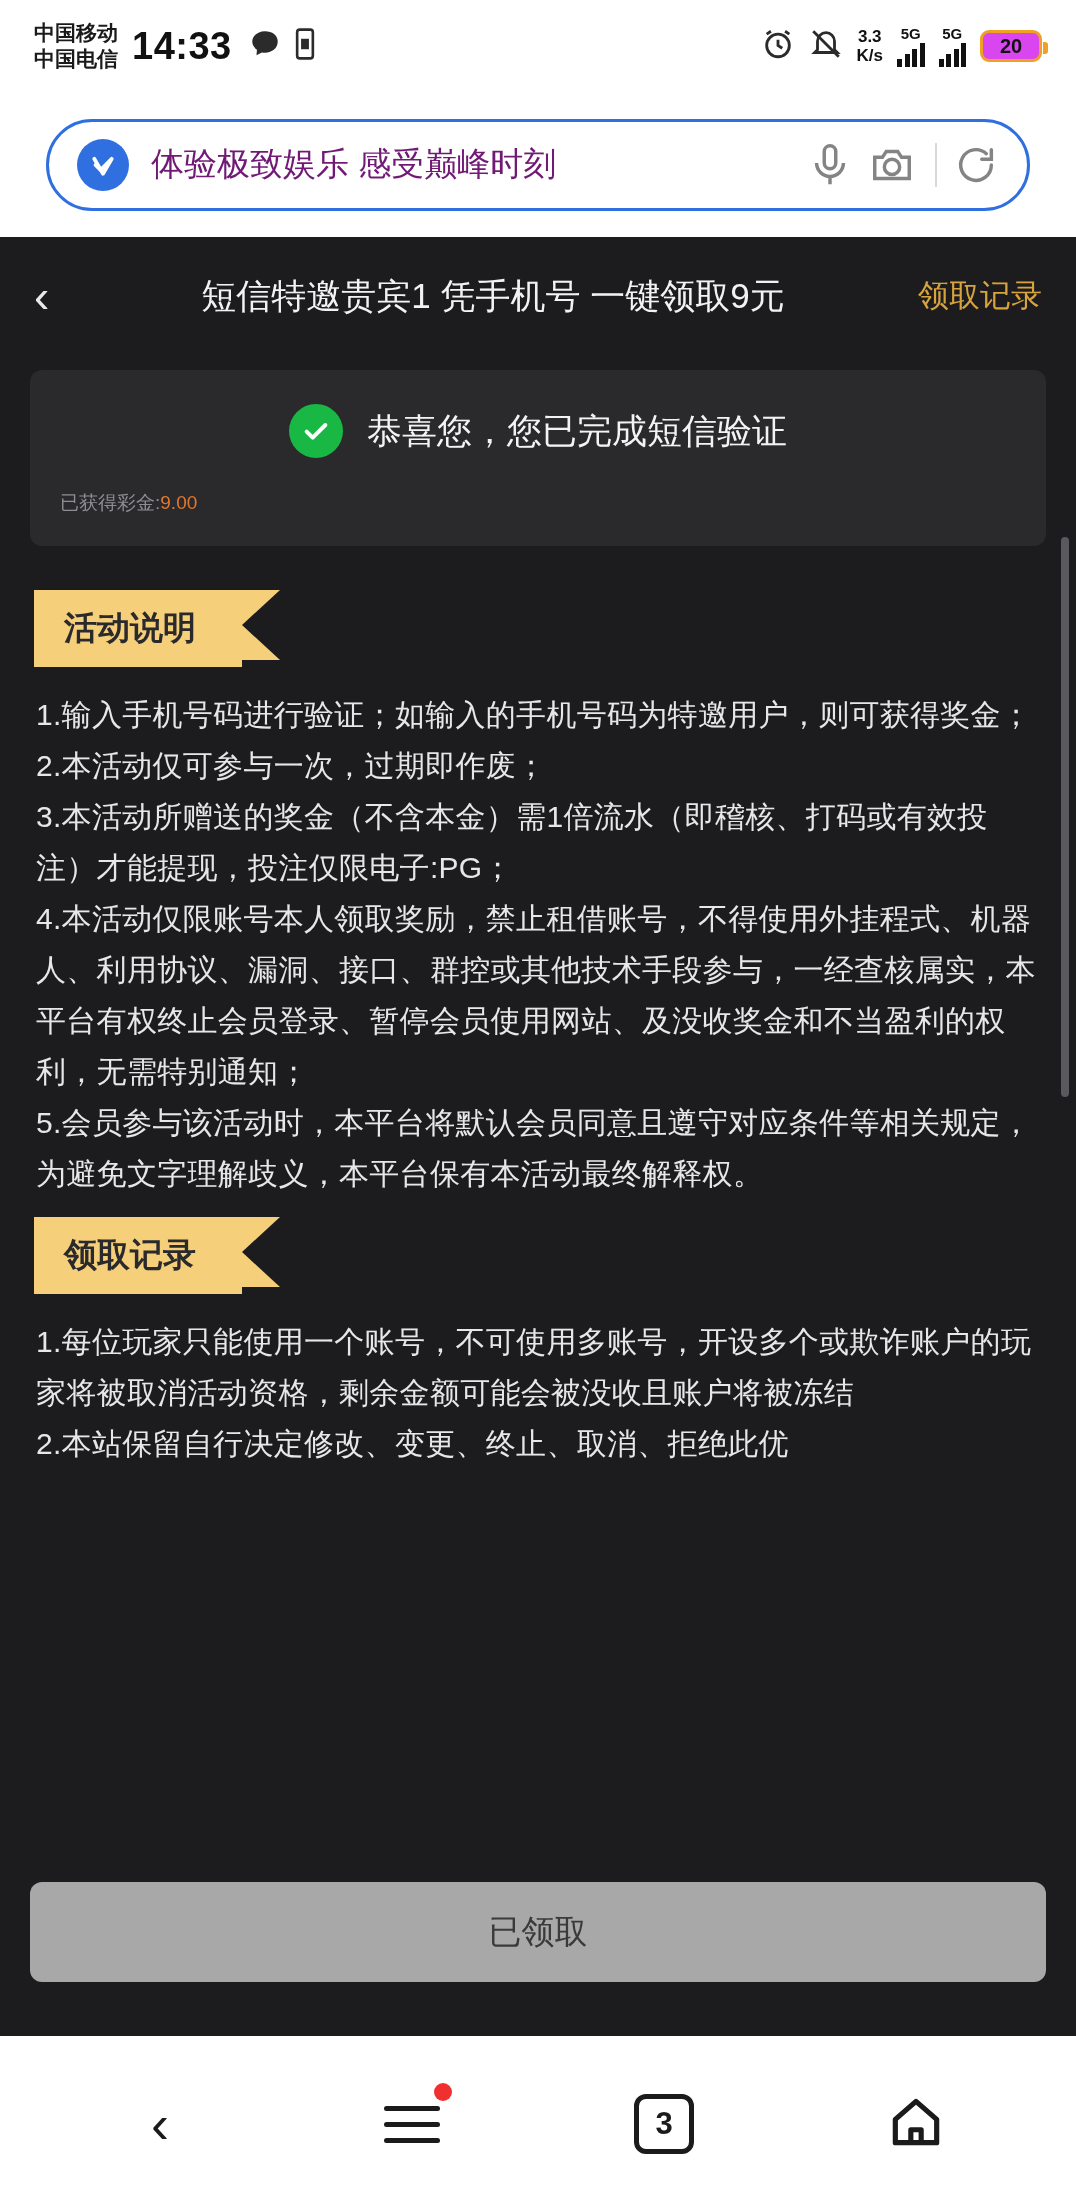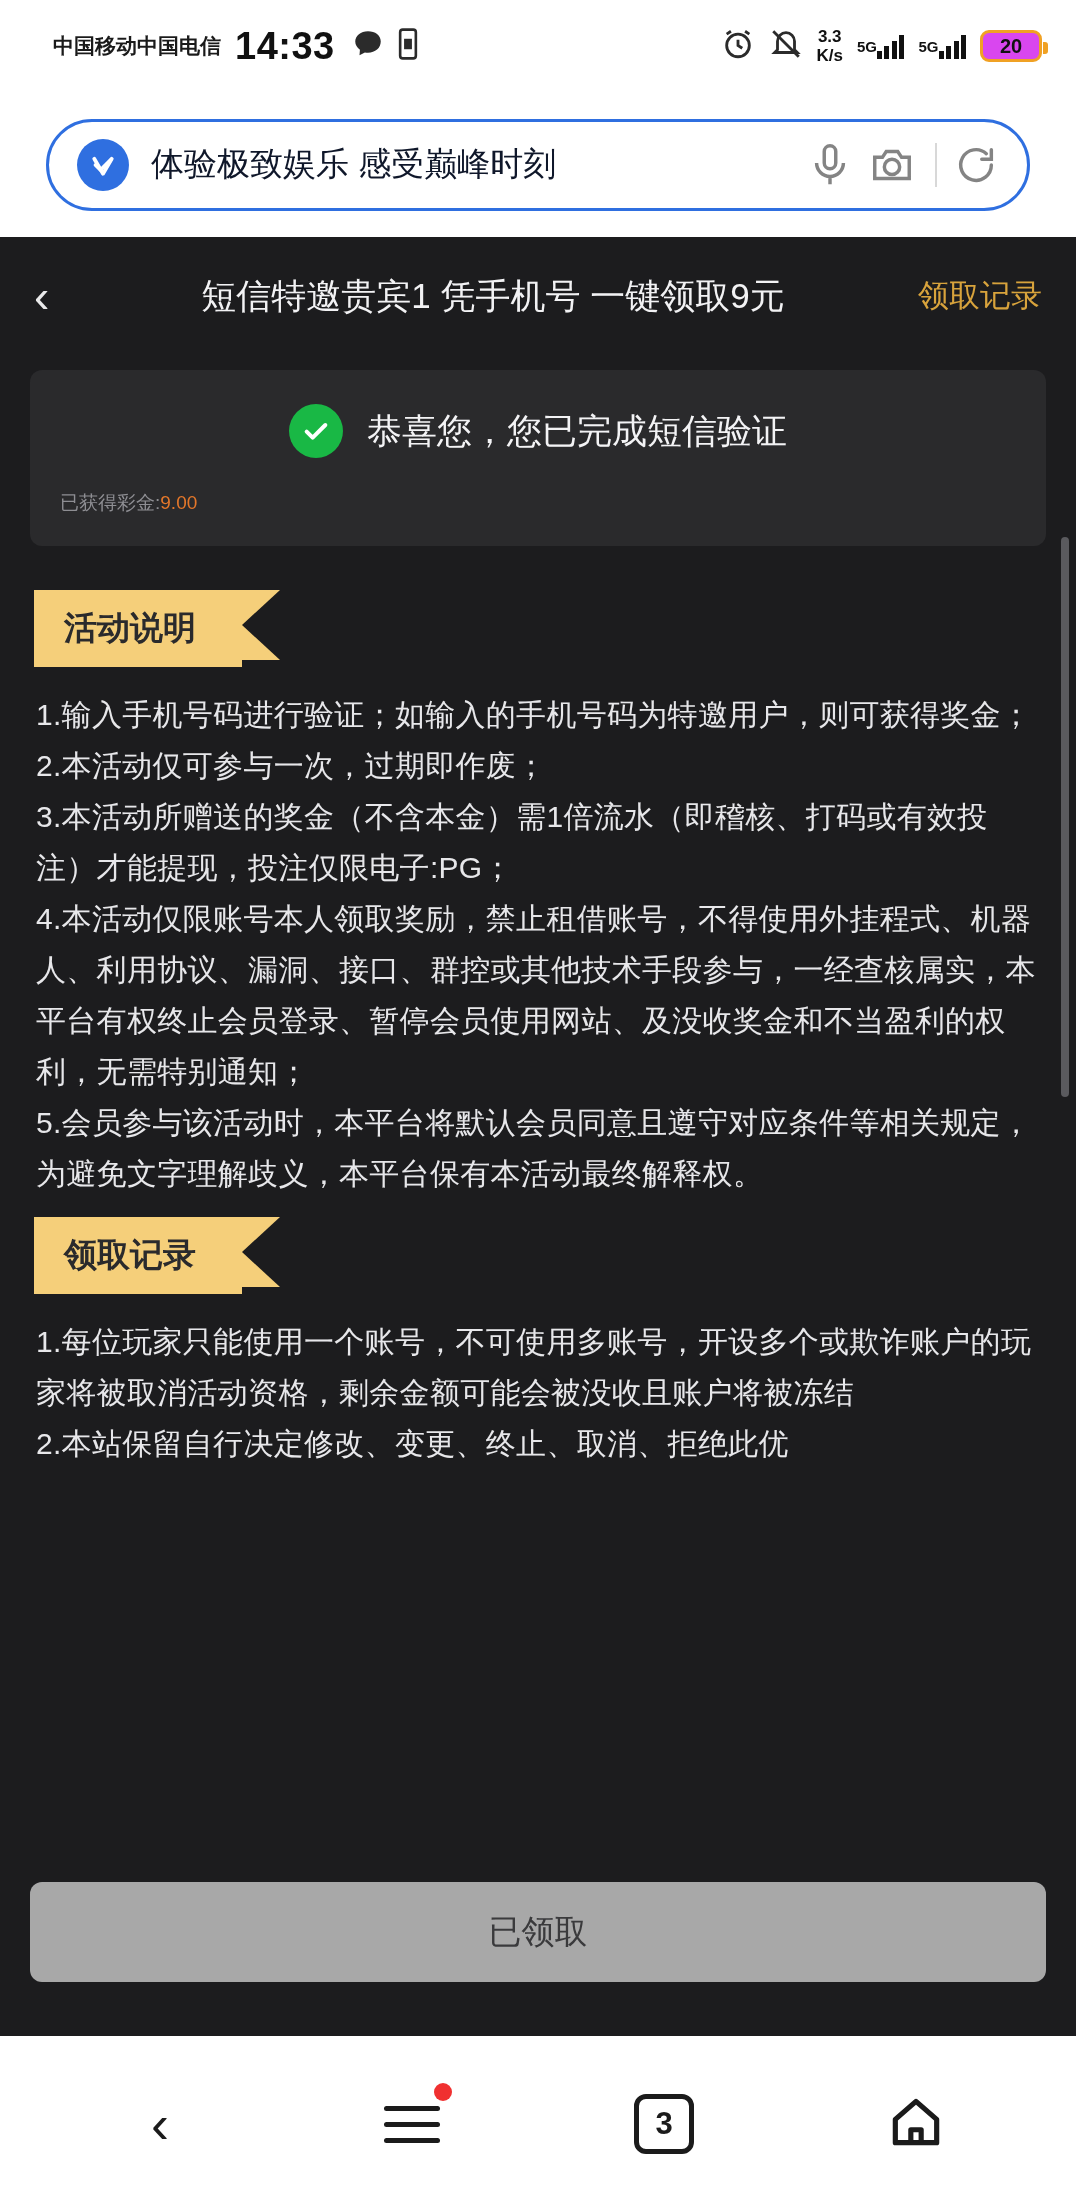--- a/index.html
+++ b/index.html
@@ -15,48 +15,47 @@
   .status-bar {
     height: 92px;
     background: #ffffff;
     display: flex;
     align-items: center;
     padding: 0 34px;
     color: #111;
   }
   .carrier {
     display: flex;
-    flex-direction: row;
+    flex-direction: column;
     justify-content: flex-start;
     font-size: 21px;
     line-height: 26px;
     font-weight: 700;
     color: #1a1a1a;
-    margin-left: 19px;
   }
   .clock {
     font-size: 38px;
     font-weight: 700;
     margin-left: 14px;
     letter-spacing: 0.5px;
   }
   .status-left-icons { display: flex; align-items: center; gap: 12px; margin-left: 16px; }
   .status-right {
     margin-left: auto;
     display: flex;
     align-items: center;
     gap: 14px;
   }
   .speed {
     font-size: 17px;
     line-height: 19px;
     font-weight: 700;
     text-align: center;
   }
-  .sig-group { display: flex; flex-direction: row; align-items: center; justify-content: center; }
+  .sig-group { display: flex; flex-direction: column; align-items: center; justify-content: center; }
   .sig-label { font-size: 15px; font-weight: 700; line-height: 15px; }
   .bars { display: flex; align-items: flex-end; gap: 2.5px; height: 26px; }
   .bars i { width: 5px; background: #111; display: block; }
   .bars i:nth-child(1){ height: 8px; }
   .bars i:nth-child(2){ height: 13px; }
   .bars i:nth-child(3){ height: 18px; }
   .bars i:nth-child(4){ height: 24px; }
   .battery {
     width: 62px; height: 32px;
     border: 3px solid #f0a124;
@@ -98,21 +97,21 @@
     border-radius: 50%;
     background: #2f6fe0;
     display: flex; align-items: center; justify-content: center;
     flex: 0 0 auto;
   }
   .shield svg { width: 30px; height: 30px; }
   .search-text {
     flex: 1;
     margin-left: 22px;
     font-size: 33px;
-    color: #0f172a;
+    color: #701a75;
     white-space: nowrap;
     overflow: hidden;
   }
   .bar-icon { width: 46px; height: 46px; flex: 0 0 auto; margin-left: 16px; opacity: .72; }
   .bar-divider { width: 2px; height: 44px; background: #d8d8d8; margin-left: 20px; }
 
   
   .page {
     background: #1c1c1e;
     height: calc(2212px - 92px - 145px - 176px);

